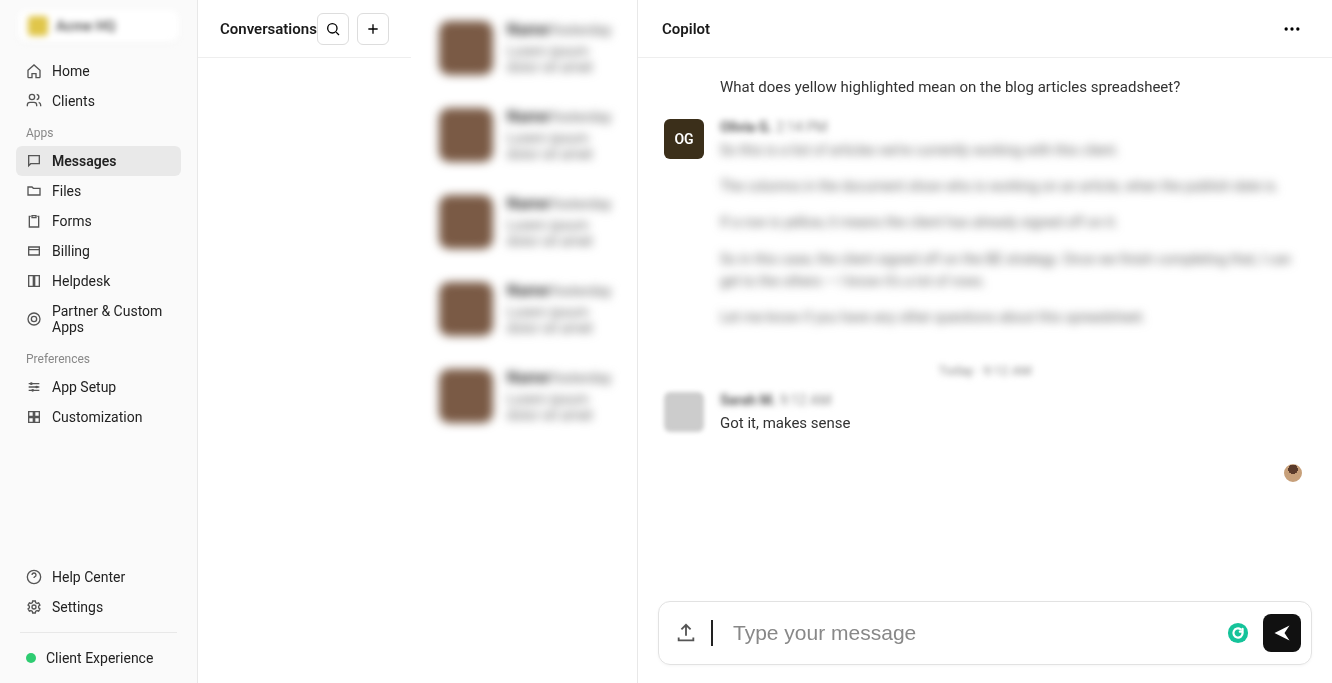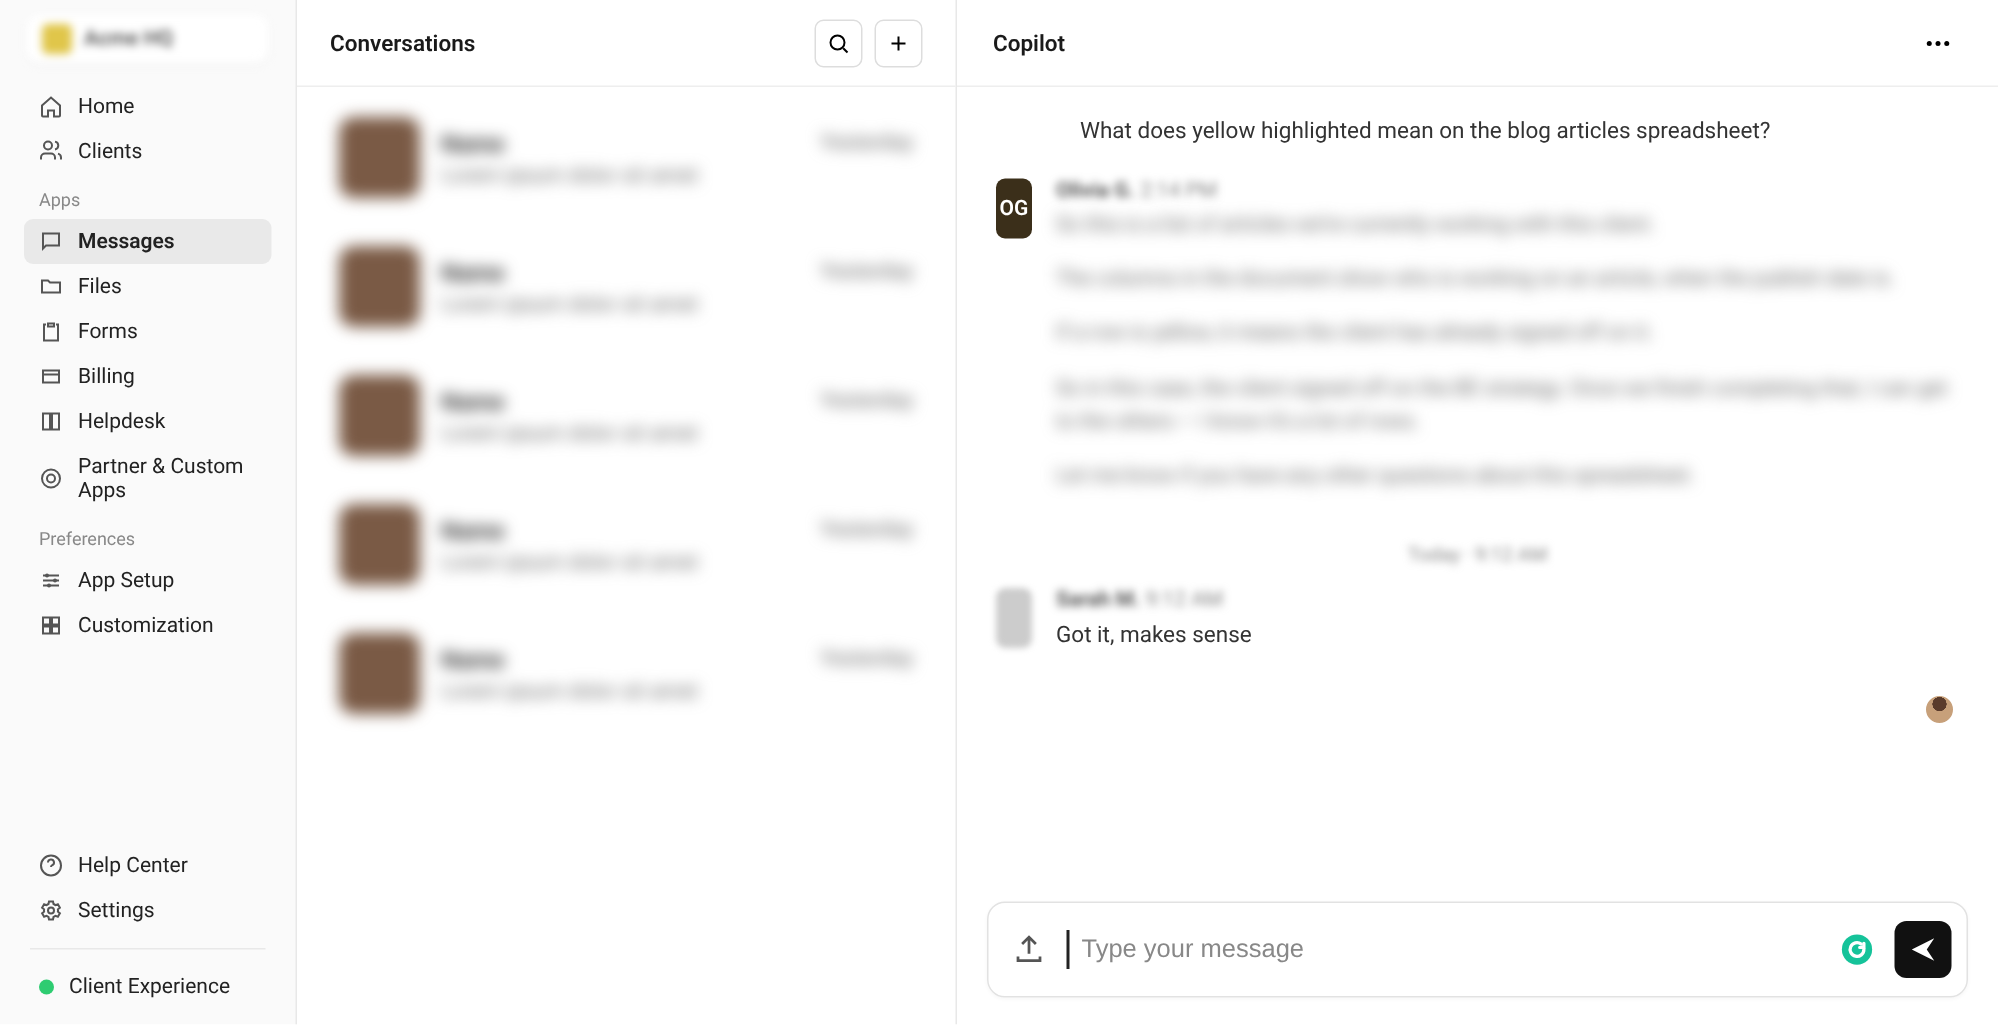--- a/index.html
+++ b/index.html
@@ -32,21 +32,21 @@
 .nav-item .icon { width: 16px; height: 16px; flex: 0 0 16px; color: #555; }
 .nav-section-label {
   font-size: 12px; color: #888; padding: 10px 10px 6px 10px;
 }
 .nav-divider { height: 1px; background: #e8e8e8; margin: 10px 4px; }
 .nav-spacer { flex: 1; }
 .status-dot { width: 10px; height: 10px; border-radius: 50%; background: #2ecc71; }
 
 .conversations {
   width: 440px; height: 100%; border-right: 1px solid #e8e8e8;
-  display: flex; flex-direction: column; background: #fff;
+  display: flex; background: #fff;
 }
 .conv-header {
   height: 58px; display: flex; align-items: center; justify-content: space-between;
   padding: 0 22px; border-bottom: 1px solid #eee;
 }
 .conv-title { font-weight: 600; font-size: 15px; }
 .conv-actions { display: flex; gap: 8px; }
 .icon-btn {
   width: 32px; height: 32px; border: 1px solid #ddd; border-radius: 6px;
   background: #fff; display: flex; align-items: center; justify-content: center;
@@ -68,21 +68,21 @@
   flex: 1; height: 100%; display: flex; flex-direction: column; position: relative;
 }
 .cp-header {
   height: 58px; border-bottom: 1px solid #eee;
   display: flex; align-items: center; justify-content: space-between;
   padding: 0 24px;
 }
 .cp-title { font-weight: 600; font-size: 15px; }
 .thread { flex: 1; overflow: hidden; padding: 18px 26px 0 26px; position: relative; }
 .msg { display: flex; gap: 16px; margin-bottom: 20px; }
-.msg .avatar { width: 24px; height: 40px; border-radius: 6px; flex-shrink: 0; }
+.msg .avatar { width: 40px; height: 40px; border-radius: 6px; flex-shrink: 0; }
 .msg .avatar.initials {
   background: #3b2f1a; color: #fff; display: flex; align-items: center;
   justify-content: center; font-weight: 600;
 }
 .msg .content { flex: 1; }
 .msg .meta { filter: blur(3px); color: #888; margin-bottom: 4px; }
 .msg .meta .uname { font-weight: 700; color: #555; }
 .msg .text { color: #333; line-height: 1.5; font-size: 15px; }
 .msg .blurred-body {
   filter: blur(5px); color: #666; line-height: 1.6;
@@ -99,22 +99,22 @@
 }
 .msg.reply .avatar { background: #ccc; border-radius: 6px; filter: blur(2px); }
 .composer-wrap { padding: 12px 20px 18px 20px; }
 .composer {
   border: 1px solid #e2e2e2; border-radius: 12px; height: 64px;
   display: flex; align-items: center; padding: 0 10px 0 16px; gap: 14px;
   box-shadow: 0 1px 3px rgba(0,0,0,.04);
 }
 .composer .upload { width: 22px; height: 22px; color: #555; cursor: pointer; }
 .composer .input {
-  flex: 1; border: none; outline: none; font-size: 17px; color: #222;
-  border-left: 2px solid #222; padding-left: 8px; height: 26px;
+  flex: 1; border: none; outline: none; font-size: 21px; color: #222;
+  border-left: 2px solid #222; padding-left: 20px; height: 26px;
 }
 .composer .input::placeholder { color: #888; }
 .composer .grammarly {
   width: 22px; height: 22px;
 }
 .composer .send {
   width: 38px; height: 38px; border-radius: 8px; background: #111;
   display: flex; align-items: center; justify-content: center; cursor: pointer;
 }
 svg { display: block; }

